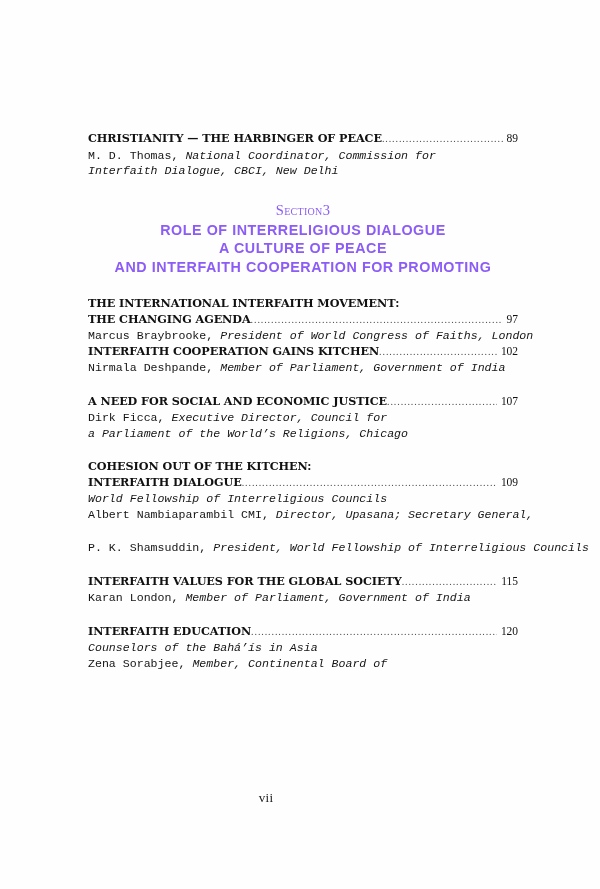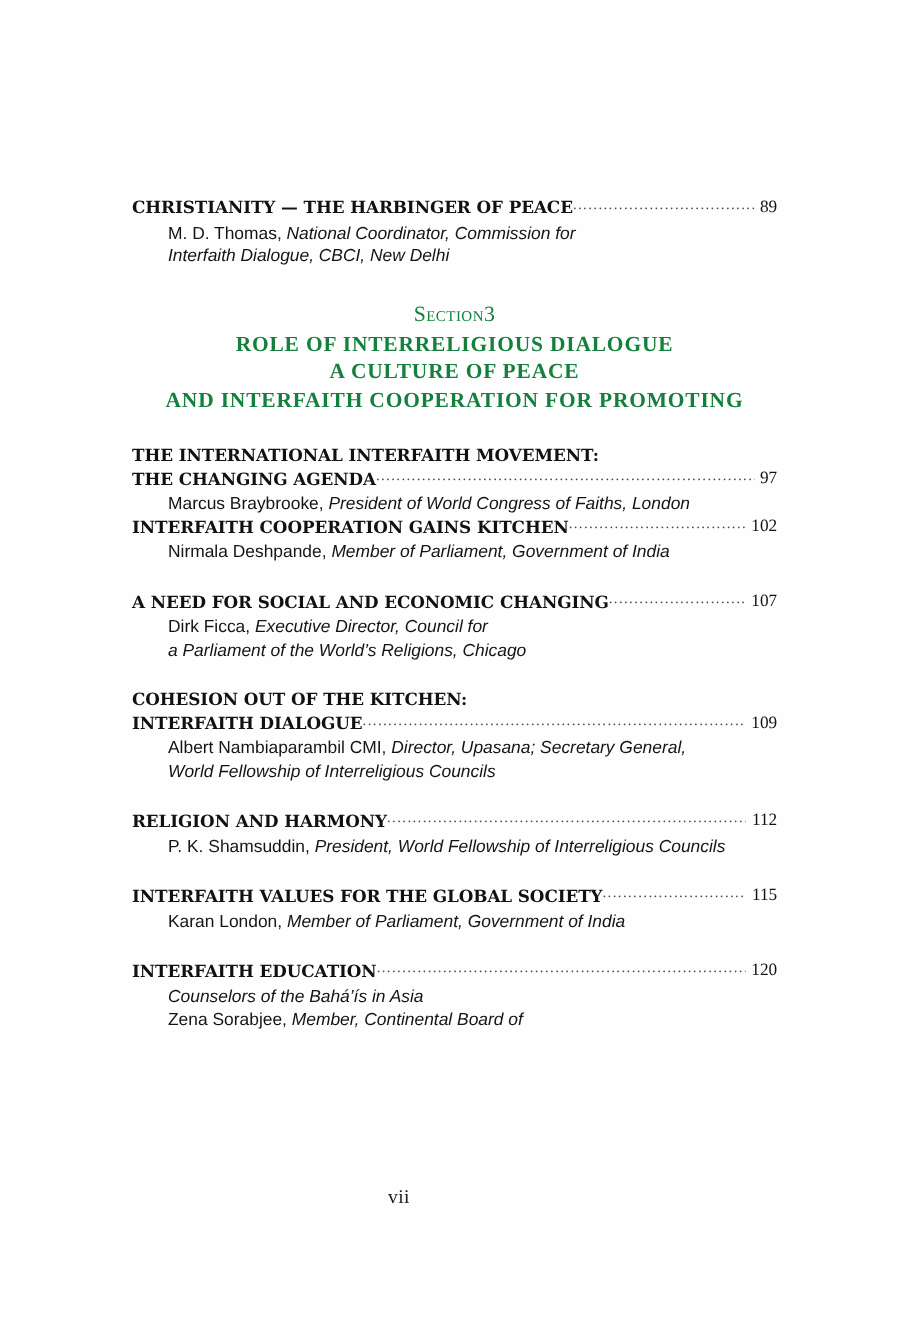--- a/index.html
+++ b/index.html
@@ -50,21 +50,21 @@
   }
 
   .title-line {
     display: block;
     white-space: nowrap;
   }
 
   
   .title-line.with-leader {
     display: flex;
-    align-items: center;
+    align-items: flex-end;
     width: 100%;
     white-space: nowrap;
   }
   .title-text {
     flex: 0 0 auto;
   }
   .leader {
     flex: 1 1 auto;
     overflow: hidden;
     margin: 0 0 0 0;
@@ -86,52 +86,51 @@
   .pageno {
     flex: 0 0 auto;
     font-family: "Liberation Serif", "DejaVu Serif", serif;
     font-weight: normal;
     font-size: 11.5px;
     color: #111111;
     padding-left: 4px;
   }
 
   .author-block {
-    font-family: Liberation Sans, sans-serif;
+    font-family: Liberation Mono, monospace;
     font-size: 11.6px;
     line-height: 15.5px;
     color: #141414;
     margin-top: 1px;
-    margin-left: 24px;
   }
   .author-line { display: block; white-space: nowrap; }
   .author-line .roman { font-style: normal; }
   .author-line .ital  { font-style: italic; }
 
   
   .section-head {
     text-align: center;
     margin: 22px 0 20px 0;
-    color: #15803d;
+    color: #8b5cf6;
   }
   .section-label {
     font-family: "Liberation Serif", "DejaVu Serif", serif;
     font-size: 14.5px;
     font-variant: small-caps;
     letter-spacing: 0.3px;
     line-height: 19px;
     display: block;
     margin-bottom: 1px;
   }
   .section-label .num {
     font-variant: normal;
     font-size: 14.5px;
   }
   .section-title {
-    font-family: Liberation Serif, serif;
+    font-family: Liberation Sans, sans-serif;
     font-weight: bold;
     font-size: 14.3px;
     line-height: 18.5px;
     letter-spacing: 0.55px;
     display: block;
   }
   .section-title .sline { display: block; white-space: nowrap; }
 
   
   .folio {
@@ -200,52 +199,45 @@
               <span class="pageno">102</span>
             </span>
           </div>
           <div class="author-block">
             <span class="author-line"><span class="roman">Nirmala Deshpande, </span><span class="ital">Member of Parliament, Government of India</span></span>
           </div>
         </div>
         <div class="entry">
           <div class="title-block">
             <span class="title-line with-leader">
-              <span class="title-text">A NEED FOR SOCIAL AND ECONOMIC CHANGING</span>
+              <span class="title-text">A NEED FOR SOCIAL AND ECONOMIC JUSTICE</span>
               <span class="leader"></span>
               <span class="pageno">107</span>
             </span>
           </div>
           <div class="author-block">
             <span class="author-line"><span class="roman">Dirk Ficca, </span><span class="ital">Executive Director, Council for</span></span>
             <span class="author-line"><span class="ital">a Parliament of the World’s Religions, Chicago</span></span>
           </div>
         </div>
         <div class="entry">
           <div class="title-block">
             <span class="title-line">COHESION OUT OF THE KITCHEN:</span>
             <span class="title-line with-leader">
               <span class="title-text">INTERFAITH DIALOGUE</span>
               <span class="leader"></span>
               <span class="pageno">109</span>
             </span>
           </div>
           <div class="author-block">
+            <span class="author-line"><span class="ital">World Fellowship of Interreligious Councils</span></span>
             <span class="author-line"><span class="roman">Albert Nambiaparambil CMI, </span><span class="ital">Director, Upasana; Secretary General,</span></span>
-            <span class="author-line"><span class="ital">World Fellowship of Interreligious Councils</span></span>
-          </div>
-        </div>
-        <div class="entry">
-          <div class="title-block">
-            <span class="title-line with-leader">
-              <span class="title-text">RELIGION AND HARMONY</span>
-              <span class="leader"></span>
-              <span class="pageno">112</span>
-            </span>
-          </div>
+          </div>
+        </div>
+        <div class="entry">
           <div class="author-block">
             <span class="author-line"><span class="roman">P. K. Shamsuddin, </span><span class="ital">President, World Fellowship of Interreligious Councils</span></span>
           </div>
         </div>
         <div class="entry">
           <div class="title-block">
             <span class="title-line with-leader">
               <span class="title-text">INTERFAITH VALUES FOR THE GLOBAL SOCIETY</span>
               <span class="leader"></span>
               <span class="pageno">115</span>

